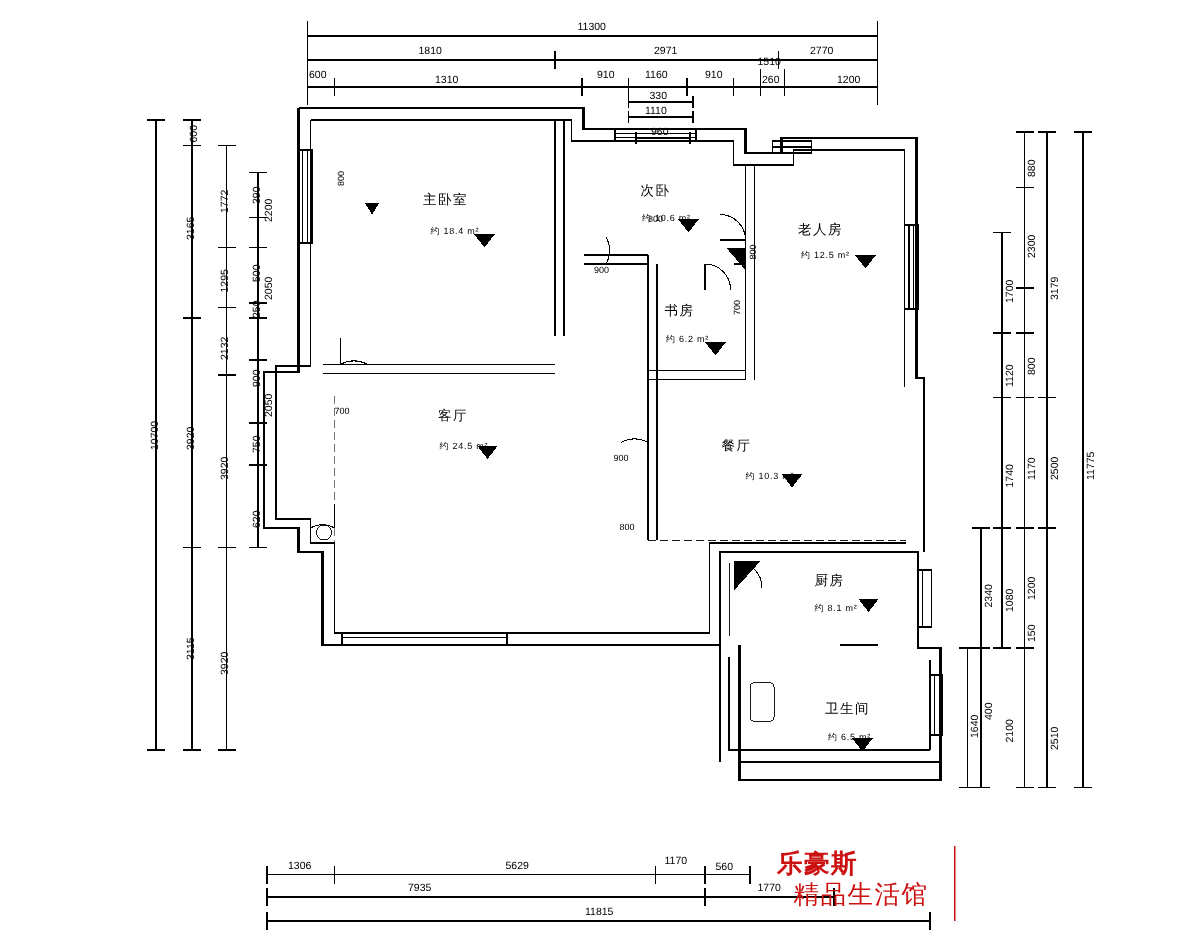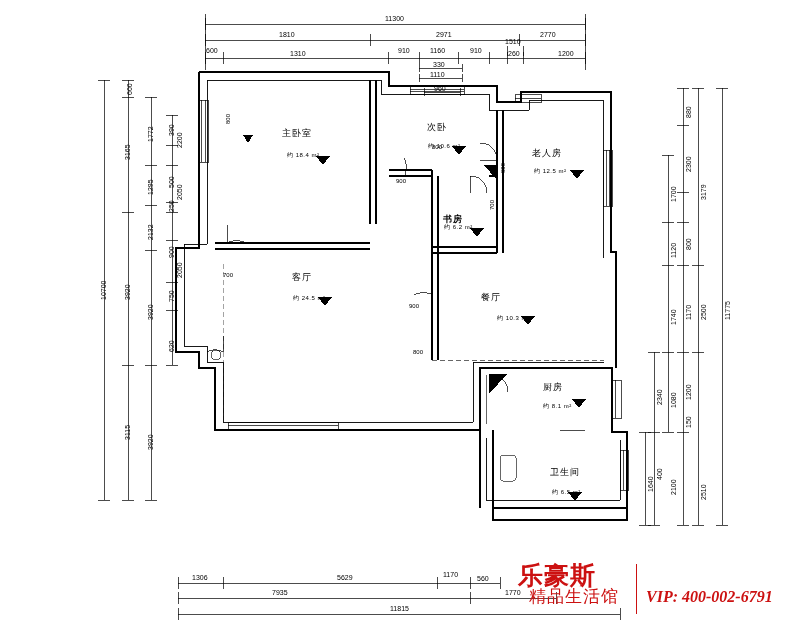--- a/index.html
+++ b/index.html
@@ -70,21 +70,21 @@
   }
   #brand-mark {
     position: absolute;
     left: 0;
     top: 0;
     width: 112px;
     color: #cc1111;
     font-family: "Liberation Serif", serif;
   }
   #brand-name {
-    font-size: 25px;
+    font-size: 17px;
     font-weight: bold;
     line-height: 27px;
     letter-spacing: 1px;
   }
   #brand-sub {
     font-size: 17px;
     line-height: 15px;
     letter-spacing: 1px;
     margin-top: 0;
     text-align: center;
@@ -379,21 +379,21 @@
 <div>
   <div class="roomlabel roomname" style="left:282px; top:128px;">主卧室</div>
   <div class="roomlabel roomarea" style="left:287px; top:152px;">约 18.4 m²</div>
 
   <div class="roomlabel roomname" style="left:427px; top:122px;">次卧</div>
   <div class="roomlabel roomarea" style="left:428px; top:143px;">约 10.6 m²</div>
 
   <div class="roomlabel roomname" style="left:532px; top:148px;">老人房</div>
   <div class="roomlabel roomarea" style="left:534px; top:168px;">约 12.5 m²</div>
 
-  <div class="roomlabel roomname" style="left:443px; top:214px;font-weight:bold;">书房</div>
+  <div class="roomlabel roomname" style="left:443px; top:202px;">书房</div>
   <div class="roomlabel roomarea" style="left:444px; top:224px;">约 6.2 m²</div>
 
   <div class="roomlabel roomname" style="left:292px; top:272px;">客厅</div>
   <div class="roomlabel roomarea" style="left:293px; top:295px;">约 24.5 m²</div>
 
   <div class="roomlabel roomname" style="left:481px; top:292px;">餐厅</div>
   <div class="roomlabel roomarea" style="left:497px; top:315px;">约 10.3 m²</div>
 
   <div class="roomlabel roomname" style="left:543px; top:382px;">厨房</div>
   <div class="roomlabel roomarea" style="left:543px; top:403px;">约 8.1 m²</div>
@@ -483,14 +483,13 @@
   <div class="dimtext vert" style="left:647px; top:492px;">1640</div>
   <div class="dimtext vert" style="left:670px; top:495px;">2100</div>
 </div>
 
 <div id="brand">
   <div id="brand-mark">
     <div id="brand-name">乐豪斯</div>
     <div id="brand-sub">精品生活馆</div>
   </div>
   <div id="brand-divider"></div>
-  <div id="brand-vip">VIP: 400-002-6791</div>
 </div>
 
 </body></html>

